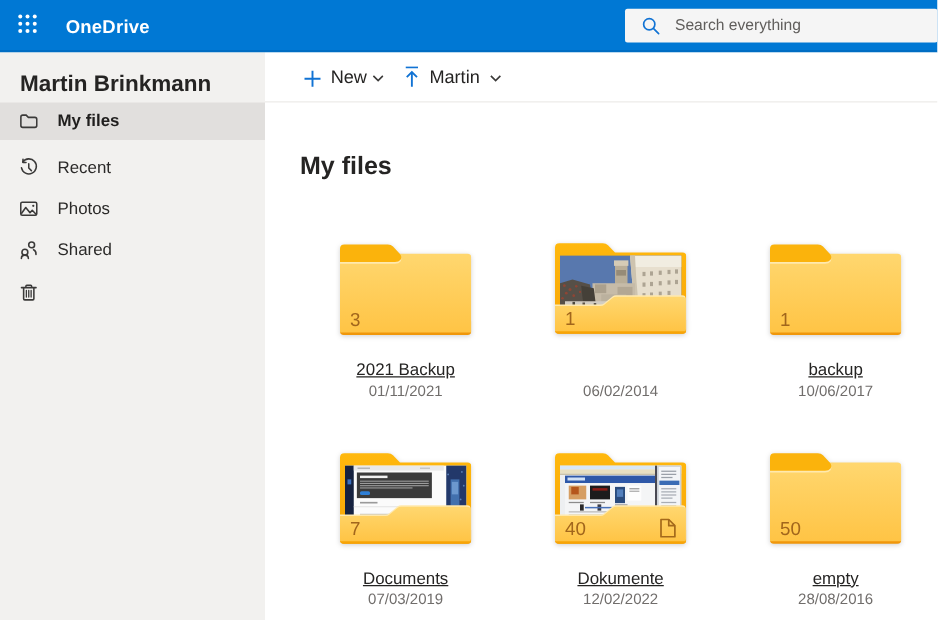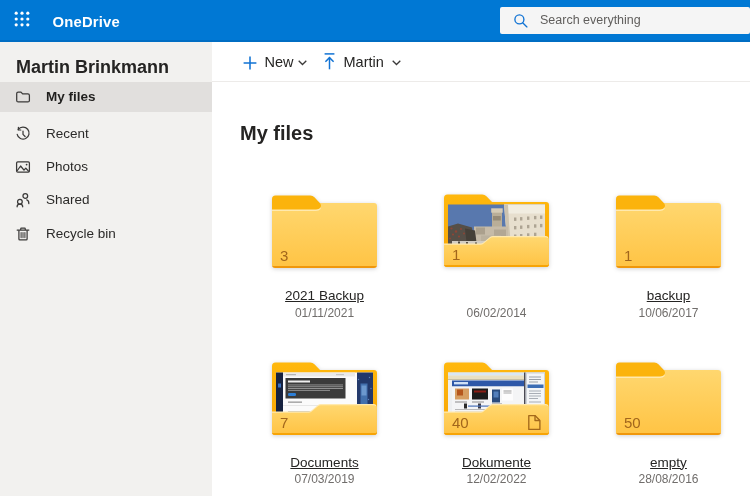--- a/index.html
+++ b/index.html
@@ -130,21 +130,20 @@
     </svg>
     <div class="lbl">Shared</div>
   </div>
   <div id="row-recycle" class="abs navrow">
     <svg class="ic" width="16" height="16" viewBox="0 0 16 16">
       <path d="M2.2 4.1 H13.8" stroke="#3b3a39" stroke-width="1.3" stroke-linecap="round"></path>
       <path d="M5.7 3.9 V2.9 Q5.7 2.2 6.4 2.2 H9.6 Q10.3 2.2 10.3 2.9 V3.9" fill="none" stroke="#3b3a39" stroke-width="1.2"></path>
       <path d="M3.9 4.3 V13 Q3.9 13.9 4.8 13.9 H11.2 Q12.1 13.9 12.1 13 V4.3" fill="none" stroke="#3b3a39" stroke-width="1.25"></path>
       <path d="M6.1 6.4 V11.6 M8 6.4 V11.6 M9.9 6.4 V11.6" stroke="#3b3a39" stroke-width="1.05" stroke-linecap="round"></path>
     </svg>
-    <div class="lbl">Recycle bin</div>
   </div>
 
   <div id="toolbar" class="abs"></div>
   <svg class="abs" style="left:242.5px; top:56px" width="14" height="14" viewBox="0 0 14 14">
     <path d="M7 0.6 V13.4 M0.6 7 H13.4" stroke="#1173d4" stroke-width="1.55"></path>
   </svg>
   <div class="abs tbtxt" style="left:264.5px">New</div>
   <svg class="abs" style="left:297.5px; top:60px" width="9" height="6" viewBox="0 0 9 6">
     <path d="M0.7 0.7 L4.5 4.5 L8.3 0.7" fill="none" stroke="#3b3a39" stroke-width="1.3"></path>
   </svg>

